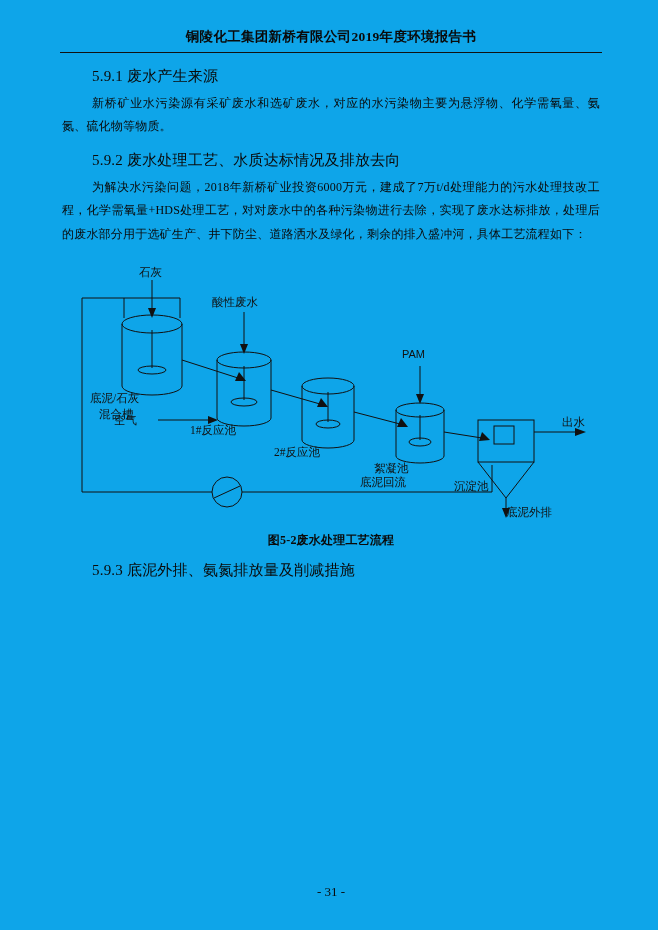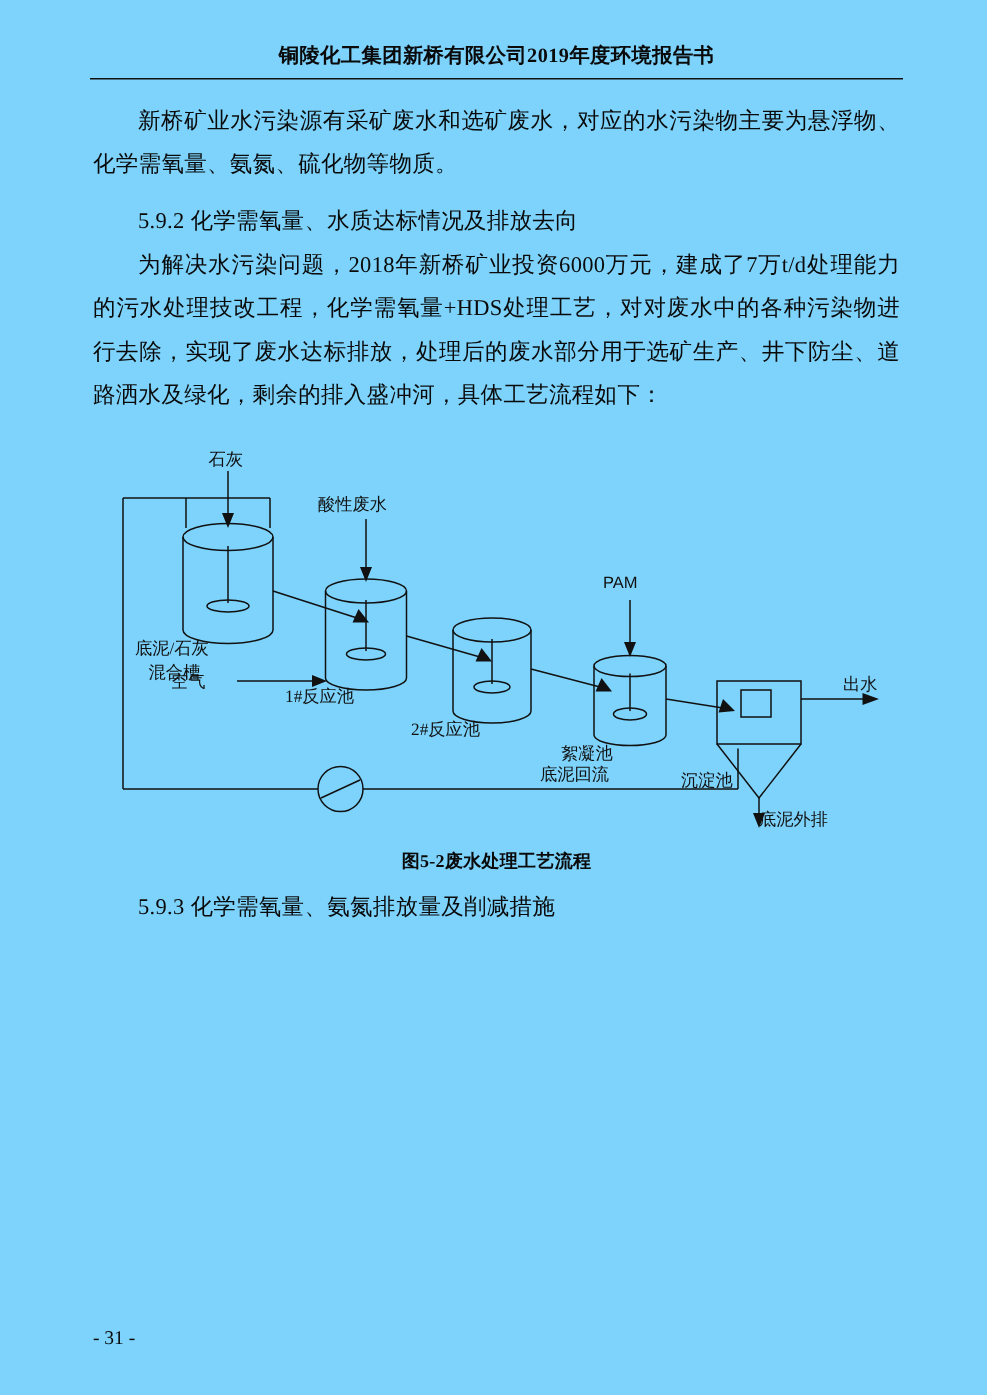--- a/index.html
+++ b/index.html
@@ -4,21 +4,21 @@
 <style>
   html, body {
     margin: 0;
     padding: 0;
     background: #f0f0f0;
   }
   .page {
     position: relative;
     width: 658px;
     height: 930px;
-    background: #7dd3fc;
+    background: #0ea5e9;
     box-sizing: border-box;
     font-family: "Liberation Serif", "DejaVu Serif", serif;
     color: #0a0a0a;
     overflow: hidden;
   }
   .page-inner {
     position: absolute;
     left: 62px;
     right: 58px;
     top: 28px;
@@ -35,21 +35,21 @@
     border-bottom: 1.1px solid #111;
     margin: 0 -2px 14px -2px;
   }
   .sec-heading {
     font-size: 15px;
     margin: 12px 0 6px 0;
     text-indent: 30px;
     letter-spacing: 0.2px;
   }
   p.body-text {
-    font-size: 15px;
+    font-size: 12px;
     line-height: 1.95;
     margin: 0 0 4px 0;
     text-indent: 30px;
     text-align: justify;
     letter-spacing: 0.2px;
   }
   .figure {
     position: relative;
     width: 100%;
     height: 270px;
@@ -66,20 +66,21 @@
     font-size: 12px;
     font-weight: bold;
     margin: 0 0 8px 0;
     letter-spacing: 0.2px;
   }
   .footer {
     position: absolute;
     left: 0;
     right: 0;
     bottom: 0;
+    text-align: center;
     font-size: 13px;
   }
   .fig-label {
     font-family: "Liberation Sans", "DejaVu Sans", sans-serif;
     font-size: 11px;
     fill: #111;
   }
   .fig-label-cjk {
     font-family: "Liberation Serif", "DejaVu Serif", serif;
     font-size: 11.5px;
@@ -88,23 +89,24 @@
 </style>
 </head>
 <body>
 
 <div class="page">
   <div class="page-inner">
 
     <div class="header">铜陵化工集团新桥有限公司2019年度环境报告书</div>
     <div class="header-rule"></div>
 
+    <div class="sec-heading">5.9.1 废水产生来源</div>
     <p class="body-text">新桥矿业水污染源有采矿废水和选矿废水，对应的水污染物主要为悬浮物、化学需氧量、氨氮、硫化物等物质。</p>
 
-    <div class="sec-heading">5.9.2 化学需氧量、水质达标情况及排放去向</div>
+    <div class="sec-heading">5.9.2 废水处理工艺、水质达标情况及排放去向</div>
     <p class="body-text">为解决水污染问题，2018年新桥矿业投资6000万元，建成了7万t/d处理能力的污水处理技改工程，化学需氧量+HDS处理工艺，对对废水中的各种污染物进行去除，实现了废水达标排放，处理后的废水部分用于选矿生产、井下防尘、道路洒水及绿化，剩余的排入盛冲河，具体工艺流程如下：</p>
 
     <div class="figure">
       <svg viewBox="0 0 538 270" preserveAspectRatio="xMidYMid meet">
         <g fill="none" stroke="#111" stroke-width="1">
 
           <path d="M20 38 L20 232"></path>
           <path d="M20 232 L150 232"></path>
           <path d="M180 232 L430 232"></path>
           <path d="M430 232 L430 205"></path>
@@ -190,17 +192,17 @@
         <text class="fig-label-cjk" x="312" y="212">絮凝池</text>
         <text class="fig-label-cjk" x="392" y="230">沉淀池</text>
         <text class="fig-label-cjk" x="500" y="166">出水</text>
         <text class="fig-label-cjk" x="298" y="226">底泥回流</text>
         <text class="fig-label-cjk" x="444" y="256">底泥外排</text>
       </svg>
     </div>
 
     <div class="fig-caption">图5-2废水处理工艺流程</div>
 
-    <div class="sec-heading">5.9.3 化学需氧量、氨氮排放量及削减措施</div>
+    <div class="sec-heading">5.9.3 底泥外排、氨氮排放量及削减措施</div>
 
     <div class="footer">- 31 -</div>
   </div>
 </div>
 
 </body></html>

